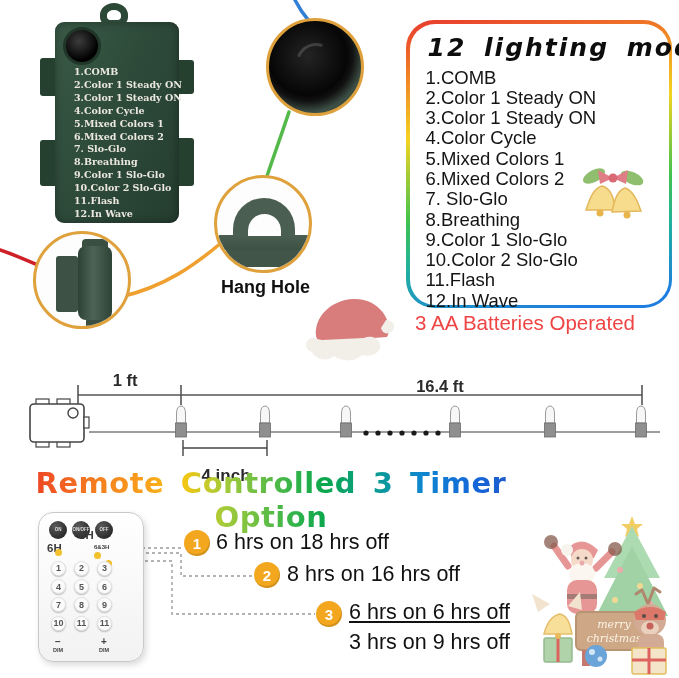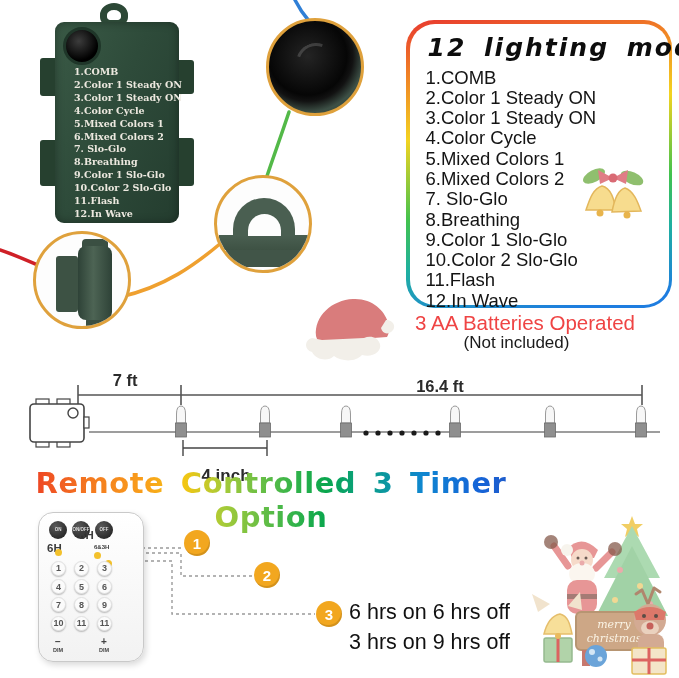--- a/index.html
+++ b/index.html
@@ -115,21 +115,21 @@
   .dim-txt { font-size:5.5px; font-weight:700; }
 
   
   .badge { width:26px; height:26px; border-radius:50%; background:#f2a71f;
            color:#fff; font-weight:700; font-size:15px; display:flex; align-items:center;
            justify-content:center; box-shadow:inset -1px -2px 0 rgba(0,0,0,.12); z-index:3; }
   .b1 { left:184px; top:530px; } .b2 { left:254px; top:562px; } .b3 { left:316px; top:601px; }
   .opt-text { font-size:21.5px; color:#111; white-space:nowrap; z-index:3; }
   .t1  { left:216px; top:530px; }
   .t2  { left:287px; top:562px; }
-  .t3a { left:349px; top:600px; }
+  .t3a { left:349px; top:600px;text-decoration:underline; }
   .t3b { left:349px; top:590px;margin-top:40px; }
 
   .santa-scene { left:520px; top:508px; z-index:1; opacity:.9; }
 </style>
 </head>
 <body>
 
 <div class="canvas">
 
   <svg class="abs svg-layer" viewBox="0 0 679 678">
@@ -165,20 +165,21 @@
   <div class="abs callout co-button">
     <div class="abs co-gloss"></div>
   </div>
 
   <div class="abs callout co-hang">
     <div class="abs hh-bar"></div>
     <div class="abs hh-base"></div>
     <div class="abs hh-arch"></div>
     <div class="abs hh-hole"></div>
   </div>
+  <div class="abs co-label lbl-hang">Hang Hole</div>
 
   <div class="abs callout co-buckle">
     <div class="abs sb-plate"></div>
     <div class="abs sb-cap"></div>
     <div class="abs sb-foot"></div>
     <div class="abs sb-cyl"></div>
   </div>
 
   <div class="abs panel-wrap">
     <div class="panel-inner">
@@ -206,21 +207,20 @@
     <path d="M37 16 L22 8 L24 22 Z" fill="#e07d86"></path>
     <path d="M37 16 L52 8 L50 22 Z" fill="#e07d86"></path>
     <circle cx="37" cy="16" r="4.5" fill="#d96a74"></circle>
     <path d="M26 24 C 16 27 13 40 10 48 L 40 48 C 38 37 35 26 26 24 Z" fill="#f7dc8e" stroke="#e3b75c" stroke-width="1.5"></path>
     <circle cx="24" cy="51" r="3.5" fill="#e8b44c"></circle>
     <path d="M49 26 C 58 29 62 41 65 49 L 36 50 C 38 39 41 28 49 26 Z" fill="#f7dc8e" stroke="#e3b75c" stroke-width="1.5"></path>
     <circle cx="51" cy="53" r="3.5" fill="#e8b44c"></circle>
   </svg>
 
   <div class="abs bat-note">3 AA Batteries Operated</div>
-  <div class="abs bat-note2">(Not included)</div>
 
   <svg class="abs santa-hat" width="105" height="75" viewBox="0 0 105 75">
     <path d="M18 46 C 16 26 34 10 55 9 C 74 8 86 20 90 32 C 92 38 91 44 89 47 L 20 52 Z" fill="#d97c7c"></path>
     <path d="M88 30 C 96 30 99 38 93 42 C 89 45 84 43 83 38 Z" fill="#f2efe9"></path>
     <path d="M14 48 C 6 50 6 60 14 62 C 18 70 30 72 36 66 C 44 72 58 72 64 65 C 74 68 84 62 82 54 C 80 47 72 45 66 48 L 24 50 Z" fill="#f2efe9"></path>
   </svg>
 
   <svg class="abs diagram-svg" viewBox="0 0 679 110">
     <g stroke="#555" stroke-width="1.6">
       <line x1="78" y1="27" x2="642" y2="27"></line>
@@ -272,21 +272,21 @@
         <circle cx="414" cy="65" r="2.6"></circle>
         <circle cx="426" cy="65" r="2.6"></circle>
       <circle cx="438" cy="65" r="2.6"></circle>
     </g>
     <g stroke="#444" stroke-width="1.4">
       <line x1="183" y1="80" x2="267" y2="80"></line>
       <line x1="183" y1="72" x2="183" y2="88"></line>
       <line x1="267" y1="72" x2="267" y2="88"></line>
     </g>
   </svg>
-  <div class="abs dim-label dim-1ft">7 ft</div>
+  <div class="abs dim-label dim-1ft">1 ft</div>
   <div class="abs dim-label dim-total">16.4 ft</div>
   <div class="abs dim-label dim-4in">4 inch</div>
 
   <div class="abs rainbow">Remote Controlled 3 Timer Option</div>
 
   <div class="abs remote">
     <div class="pwr-row">
       <div class="pwr-btn">ON</div>
       <div class="pwr-btn">ON/OFF</div>
       <div class="pwr-btn">OFF</div>
@@ -323,21 +323,23 @@
 
   <svg class="abs svg-layer" viewBox="0 0 679 678" style="z-index:2;">
     <g stroke="#9b9b9b" stroke-width="1.4" stroke-dasharray="3 3" fill="none">
       <path d="M64 548 H 184"></path>
       <path d="M98 553 H 181 V 576 H 253"></path>
       <path d="M109 561 H 172 V 614 H 315"></path>
     </g>
   </svg>
 
   <div class="abs badge b1">1</div>
+  <div class="abs opt-text t1">6 hrs on 18 hrs off</div>
   <div class="abs badge b2">2</div>
+  <div class="abs opt-text t2">8 hrs on 16 hrs off</div>
   <div class="abs badge b3">3</div>
   <div class="abs opt-text t3a">6 hrs on 6 hrs off</div>
   <div class="abs opt-text t3b">3 hrs on 9 hrs off</div>
 
   <svg class="abs santa-scene" width="159" height="170" viewBox="0 0 159 170">
     <polygon points="112,8 115,16 123,16 117,21 119,29 112,24 105,29 107,21 101,16 109,16" fill="#f0c954"></polygon>
     <polygon points="112,18 84,70 140,70" fill="#a4d6a9"></polygon>
     <polygon points="112,38 76,108 148,108" fill="#97ce9d"></polygon>
     <circle cx="100" cy="62" r="3" fill="#e8a2a2"></circle>
       <circle cx="120" cy="78" r="3" fill="#f0d488"></circle>

